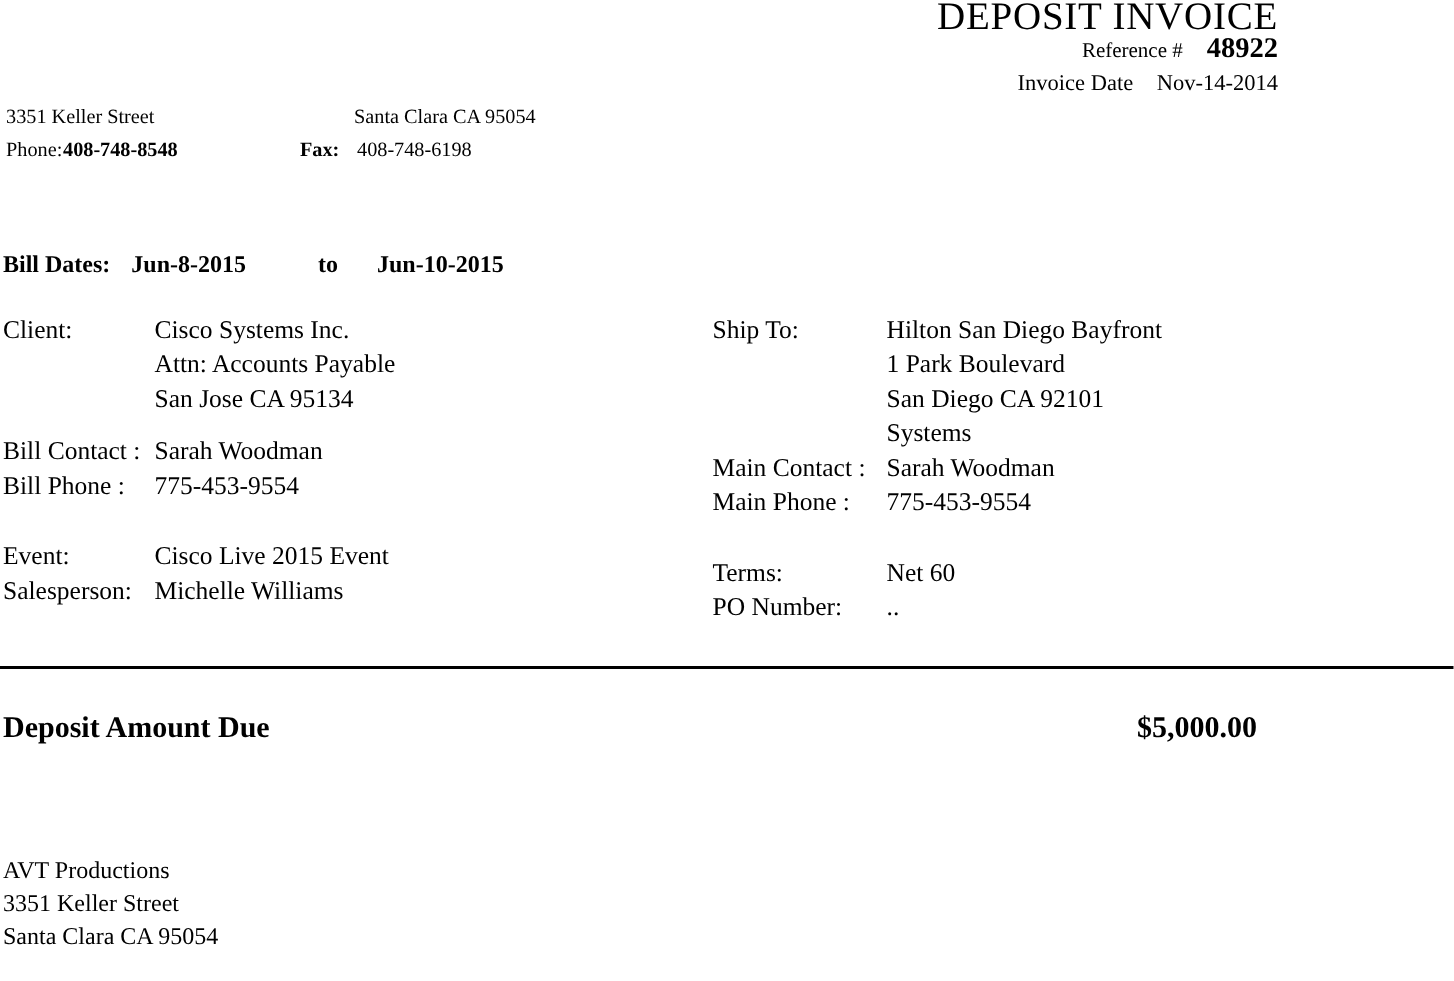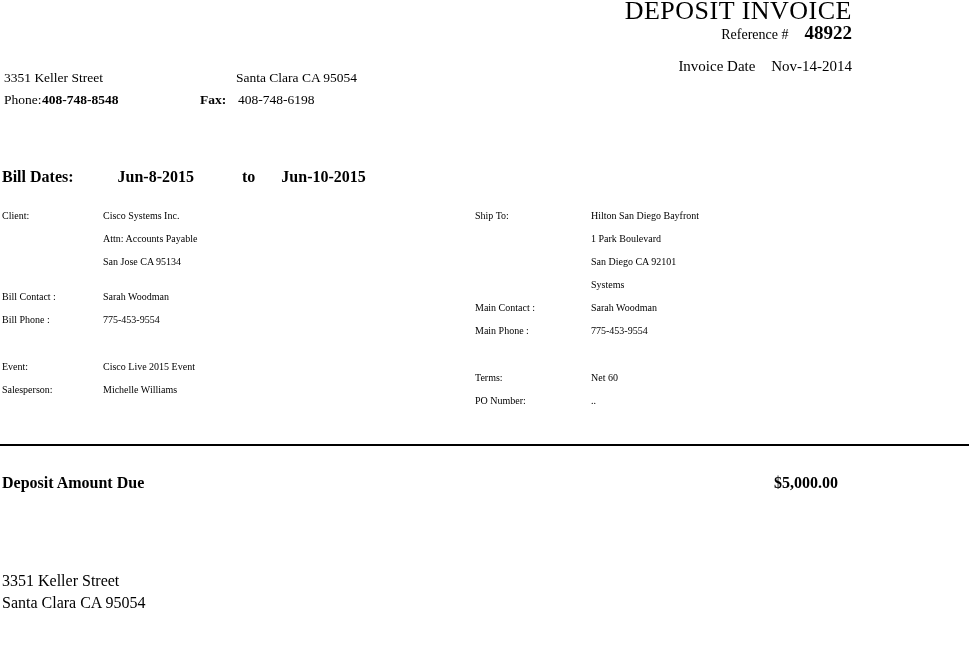--- a/index.html
+++ b/index.html
@@ -44,21 +44,20 @@
     font-weight: bold;
     margin-left: 12px;
     text-align: right;
   }
   .date-row {
     position: absolute;
     top: 48px;
     right: 34px;
     white-space: nowrap;
     font-size: 15px;
-    margin-top: 10px;
   }
   .date-row .val {
     margin-left: 12px;
   }
 
   
   .company {
     position: absolute;
     left: 4px;
     top: 70px;
@@ -85,38 +84,38 @@
   }
   .bill-dates {
     position: absolute;
     left: 2px;
     top: 168px;
     font-size: 16px;
     font-weight: bold;
     white-space: nowrap;
   }
   .bill-dates .bd-lbl { }
-  .bill-dates .bd-from { margin-left: 40px; }
+  .bill-dates .bd-from { margin-left: 10px; }
   .bill-dates .bd-to { margin-left: 44px; }
   .bill-dates .bd-until { margin-left: 22px; }
 
   
   .detail {
     position: absolute;
     left: 0;
     top: 210px;
     width: 969px;
     height: 220px;
   }
   .col-left { position: absolute; left: 2px; top: 0; width: 460px; }
   .col-right { position: absolute; left: 475px; top: 0; width: 470px; }
 
   .fld {
     position: relative;
-    font-size: 10px;
+    font-size: 17px;
     height: 23px;
     white-space: nowrap;
   }
   .fld .lbl {
     position: absolute;
     left: 0;
     top: 0;
   }
   .col-left .fld .val { position: absolute; left: 101px; top: 0; }
   .col-right .fld .val { position: absolute; left: 116px; top: 0; }
@@ -137,21 +136,21 @@
   
   .totals {
     position: absolute;
     left: 0;
     top: 474px;
     width: 969px;
   }
   .totals .trow {
     position: relative;
     height: 23px;
-    font-size: 16px;
+    font-size: 20px;
     font-weight: bold;
   }
   .totals .t-lbl { position: absolute; left: 2px; top: 0; }
   .totals .t-val { position: absolute; right: 131px; top: 0; }
 
   
   .remit {
     position: absolute;
     left: 2px;
     top: 572px;
@@ -274,17 +273,18 @@
   <div class="divider"></div>
 
   <div class="totals">
     <div class="trow">
       <span class="t-lbl">Deposit Amount Due</span>
       <span class="t-val">$5,000.00</span>
     </div>
   </div>
 
   <div class="remit">
+    <div class="r-line">AVT Productions</div>
     <div class="r-line">3351 Keller Street</div>
     <div class="r-line">Santa Clara CA 95054</div>
   </div>
 
 </div>
 
 </body></html>

